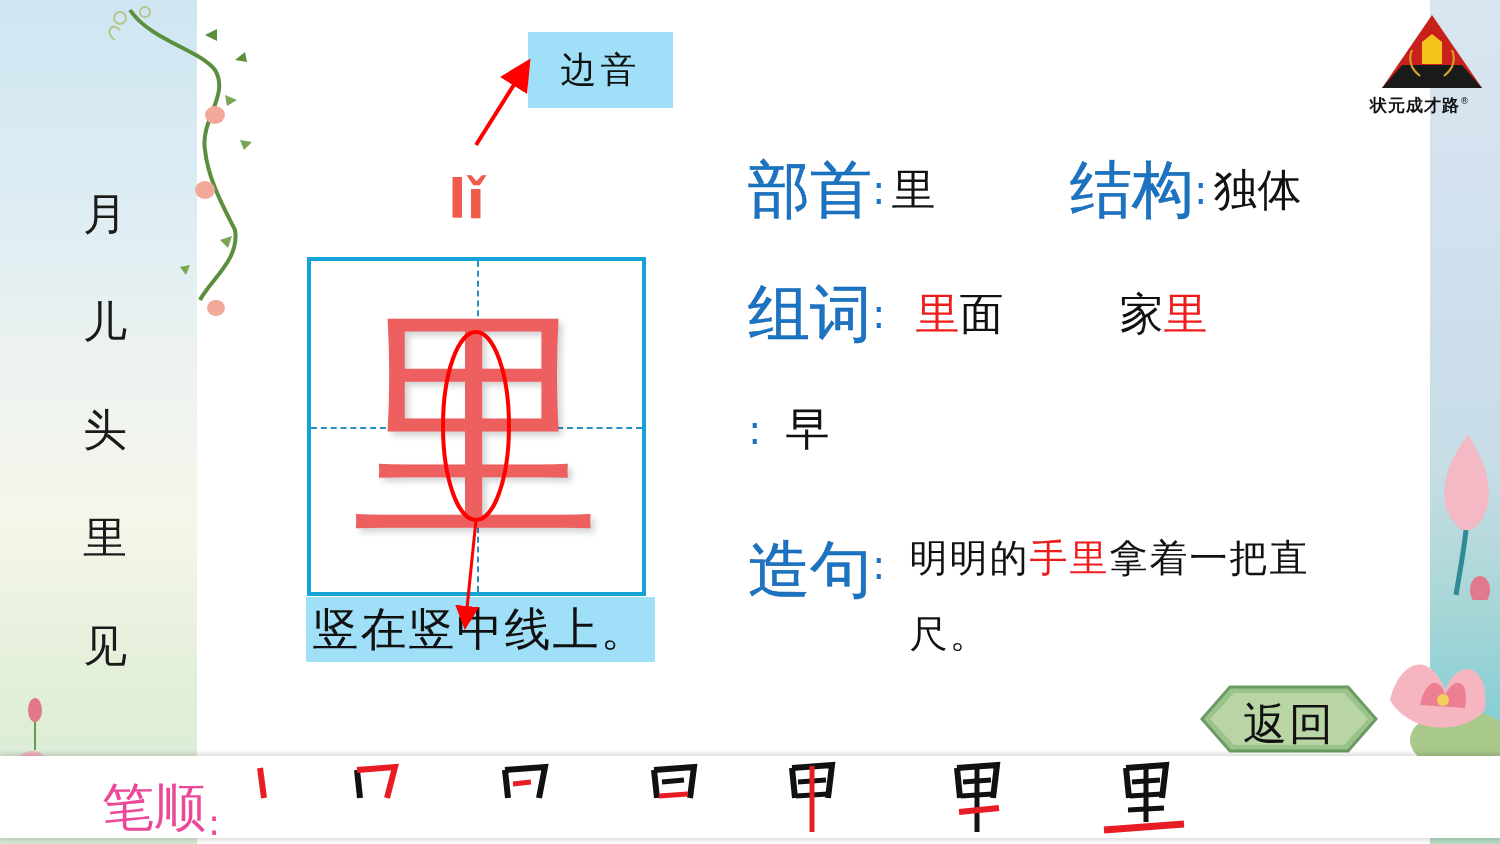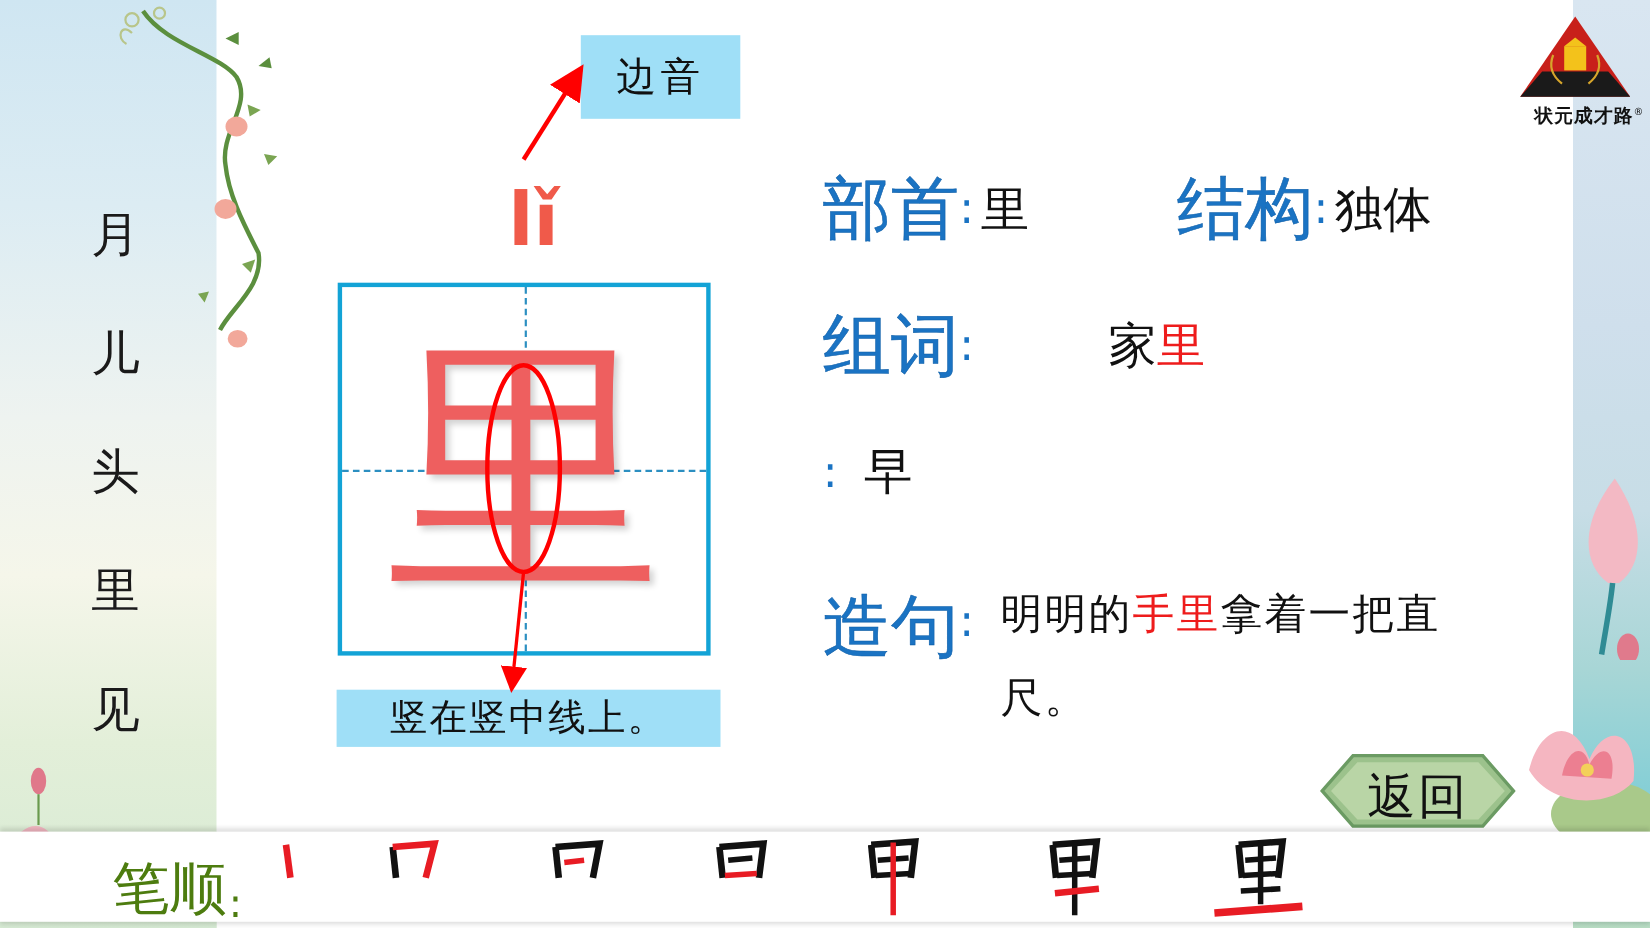--- a/index.html
+++ b/index.html
@@ -31,36 +31,36 @@
     }
     .word-list span {
       font-family: "DejaVu Serif", serif;
       font-size: 44px; line-height: 108px; color: #1a1a1a;
       text-shadow: 0 0 1px #fff;
     }
     
     .logo { position: absolute; left: 1370px; top: 10px; width: 125px; height: 115px; }
     .logo-text {
       position: absolute; left: 1370px; top: 94px; width: 125px;
-      font-size: 17px; font-weight: bold; color: #111; letter-spacing: 1px; text-align: right;
+      font-size: 17px; font-weight: bold; color: #111; letter-spacing: 1px; text-align: left;
     }
     
     .pinyin {
       position: absolute; left: 448px; top: 160px; width: 60px;
       font-family: "DejaVu Sans", sans-serif; font-weight: bold;
-      font-size: 67px; color: #f05a4a; line-height: 80px; text-align: right;
+      font-size: 54px; color: #f05a4a; line-height: 80px; text-align: left;
     }
     
     .callout {
       position: absolute; background: #9fdff7;
       font-family: "DejaVu Serif", serif; color: #111;
       display: flex; align-items: center; justify-content: center;
     }
     .callout-top { left: 528px; top: 32px; width: 145px; height: 76px; font-size: 36px; letter-spacing: 4px; }
-    .callout-bottom { left: 306px; top: 627px; width: 349px; height: 52px; font-size: 34px; letter-spacing: 2px; }
+    .callout-bottom { left: 306px; top: 597px; width: 349px; height: 65px; font-size: 46px; letter-spacing: 2px; }
     
     .grid-box {
       position: absolute; left: 307px; top: 257px; width: 339px; height: 339px;
       border: 4px solid #13a3d6; background: #fff;
     }
     .grid-box .v-line {
       position: absolute; left: 166px; top: 0; height: 100%;
       border-left: 2px dashed #2c8fc1;
     }
     .grid-box .h-line {
@@ -110,21 +110,21 @@
     .lotus-bl { position: absolute; left: 0; top: 690px; width: 90px; height: 150px; }
     .lotus-bud-r { position: absolute; left: 1430px; top: 430px; width: 70px; height: 170px; }
     
     .stroke-strip {
       position: absolute; left: 0; top: 756px; width: 1500px; height: 82px;
       background: #ffffff;
       box-shadow: 0 -3px 4px rgba(0,0,0,0.12), 0 3px 4px rgba(0,0,0,0.12);
     }
     .stroke-label {
       position: absolute; left: 102px; top: 773px;
-      font-family: "DejaVu Sans", sans-serif; font-size: 52px; color: #4d7c0f;
+      font-family: "DejaVu Sans", sans-serif; font-size: 52px; color: #ec4899;
       display: flex; align-items: flex-end;
     }
     .stroke-label .colon { font-size: 36px; margin-left: 2px; }
     .stroke-step { position: absolute; top: 760px; width: 70px; height: 76px; }
   </style>
 </head>
 <body>
 
 <div class="bg-left"></div>
 <div class="bg-right"></div>
@@ -194,20 +194,23 @@
   <span class="info-value">里</span>
 </div>
 <div class="info-row row-structure">
   <span class="info-label">结构</span>
   <span class="info-colon">:</span>
   <span class="info-value">独体</span>
 </div>
 <div class="info-row row-words">
   <span class="info-label">组词</span>
   <span class="info-colon">:</span>
+  <span class="info-value" style="margin-left:24px;">
+    <span class="red">里</span><span>面</span>
+  </span>
   <span class="word-gap"></span>
   <span class="info-value" style="margin-left:20px;">
     <span>家</span><span class="red">里</span>
   </span>
 </div>
 <div class="info-row row-similar">
   <span class="info-colon">:</span>
   <span class="info-value" style="margin-left:18px;">早</span>
 </div>
 <div class="info-row row-sentence">

